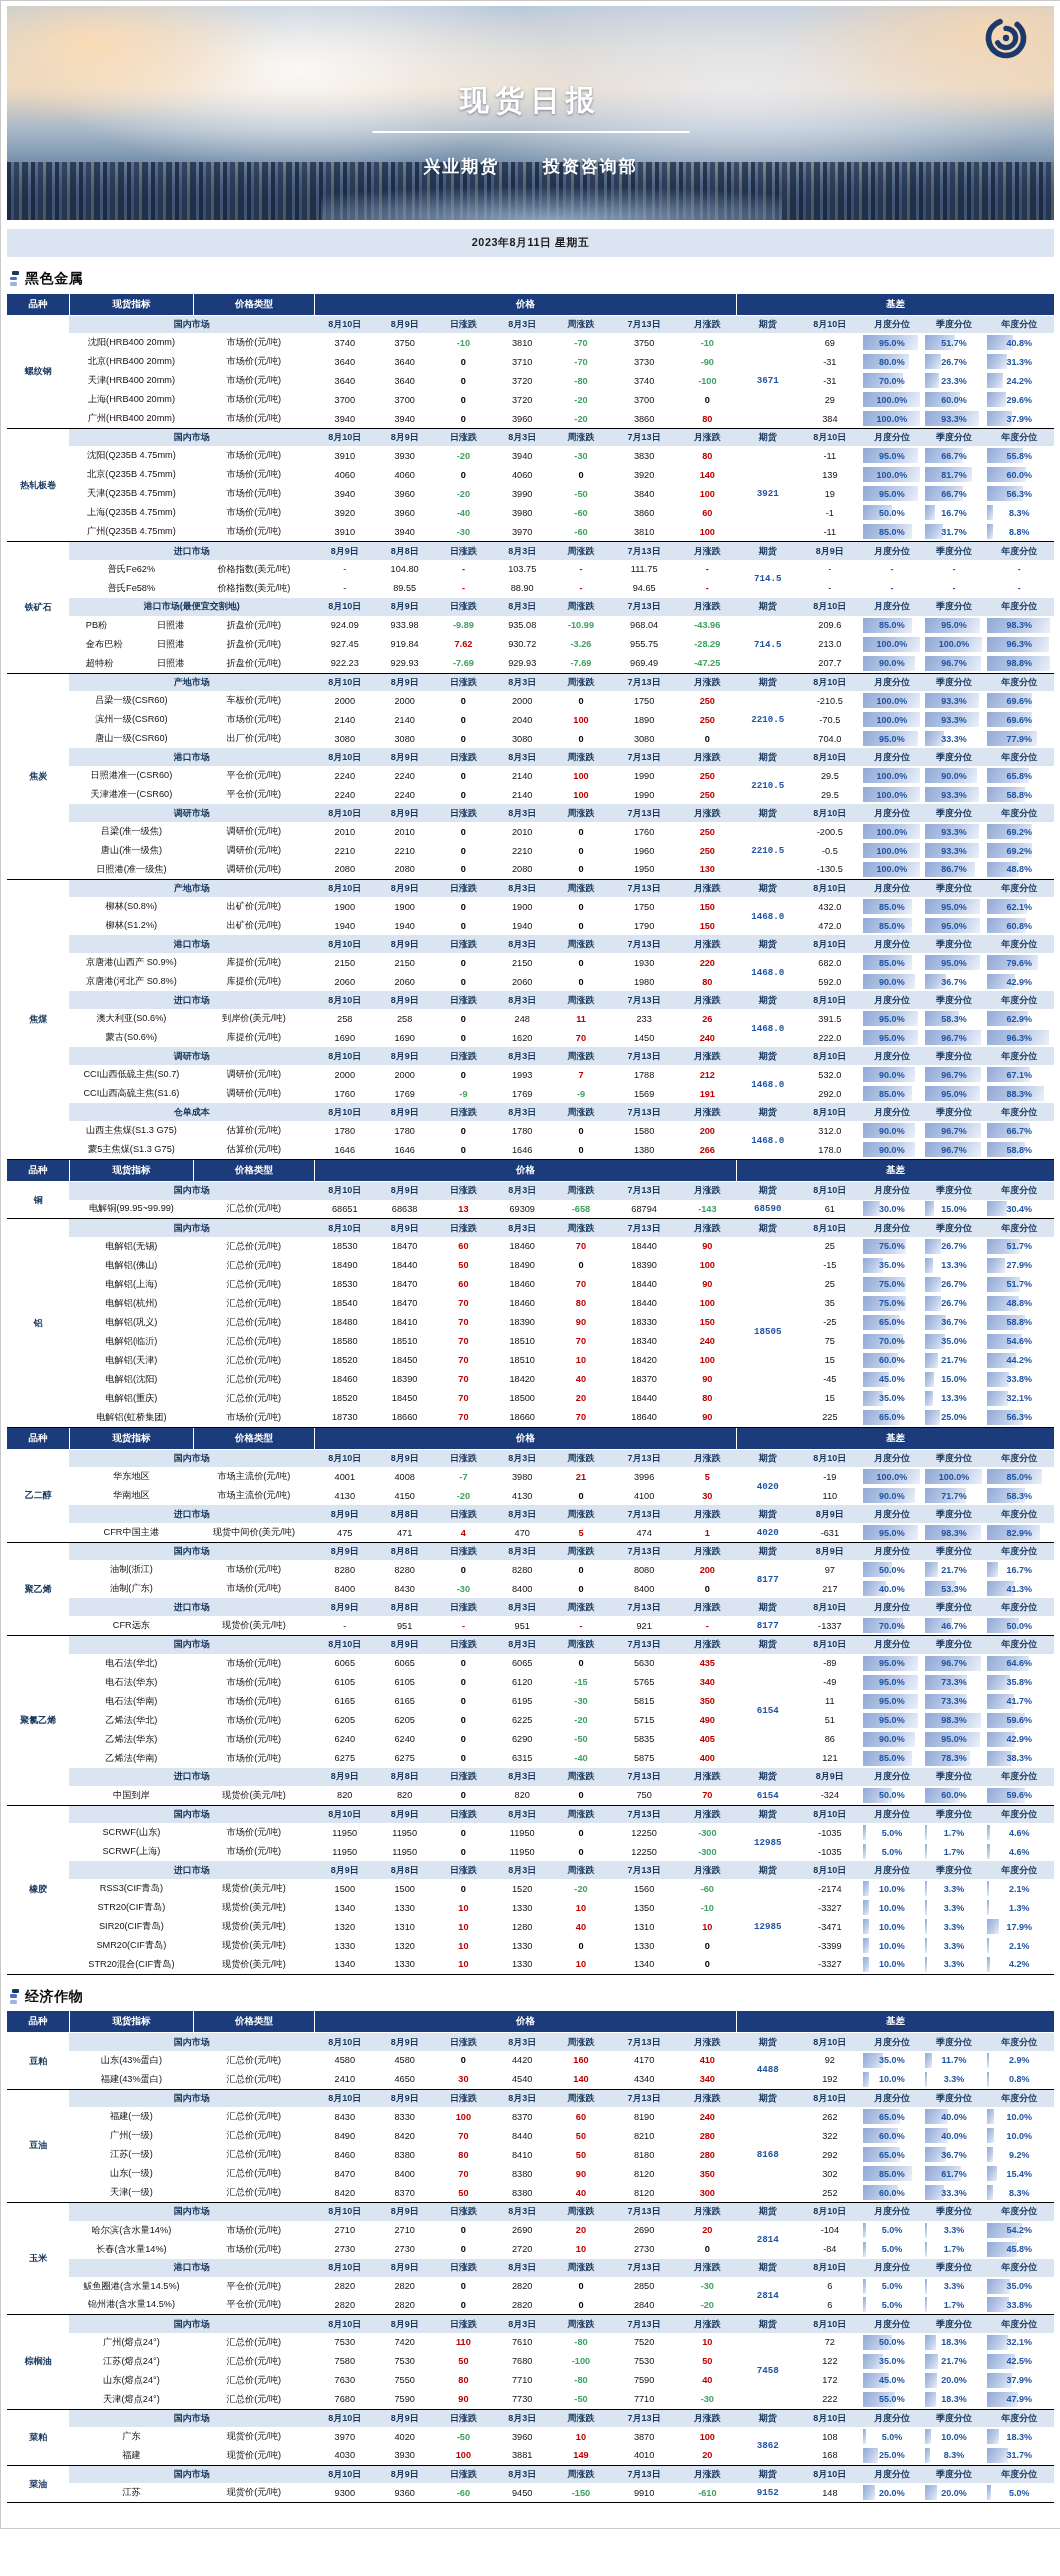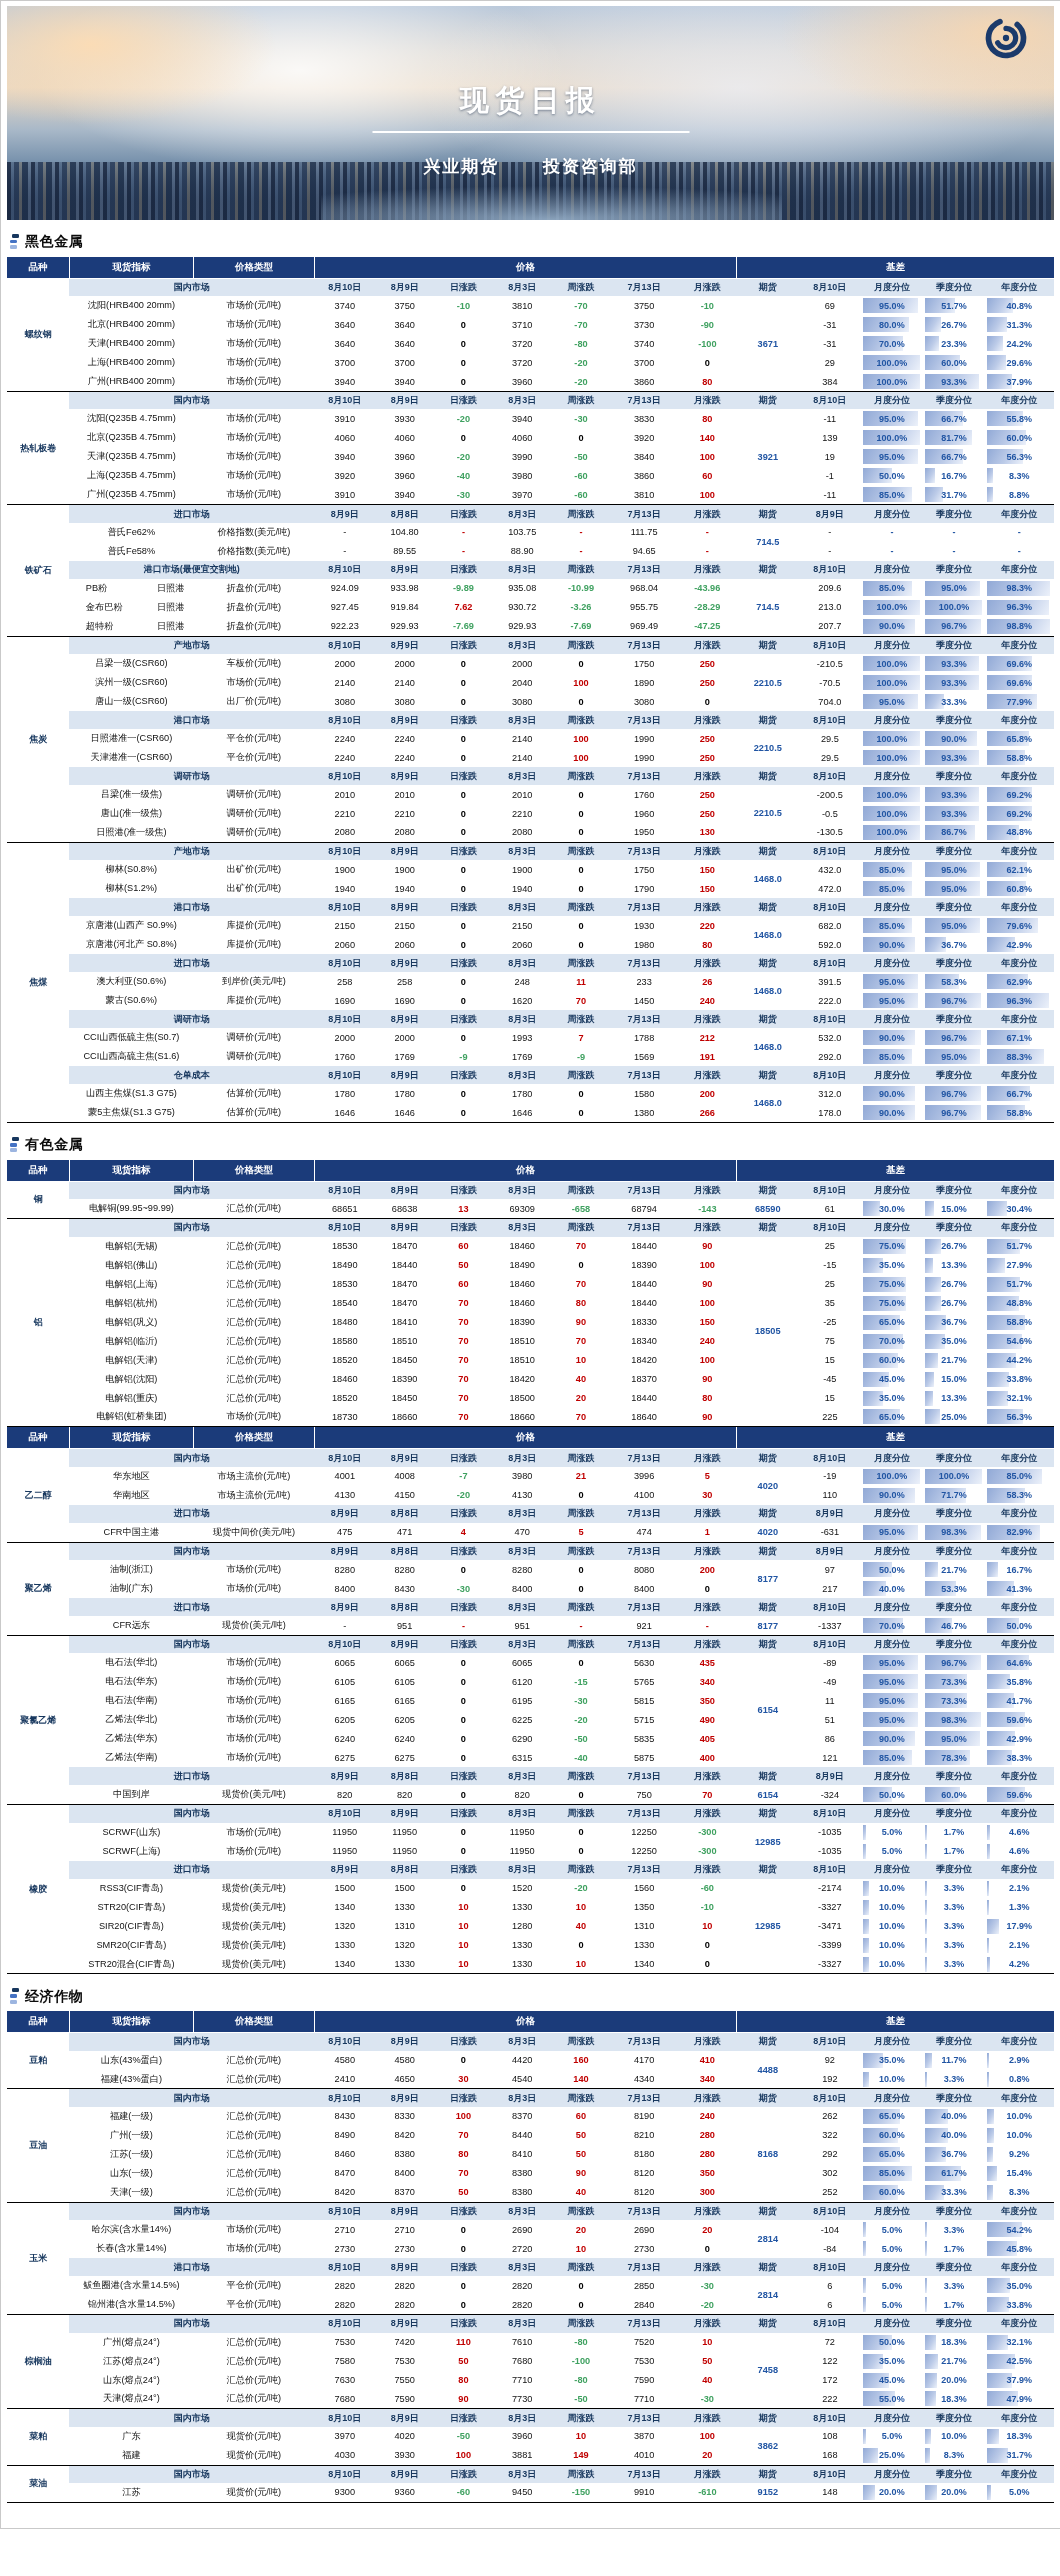--- a/index.html
+++ b/index.html
@@ -86,21 +86,21 @@
   }
   tr.vstart > td { border-top:1.9px solid #000; }
   tr.datarow td { height:19px; text-align:center; font-size:9.2px; background:#fff; vertical-align:middle; }
   td.ind { font-size:9.2px; }
   td.ind .two { display:flex; justify-content:space-between; padding:0 9px 0 16.5px; }
   td.num { color:#111; }
   td.chg { font-weight:bold; }
   td.chg.up { color:#c00000; }
   td.chg.down { color:#3fa160; }
   td.chg.zero { color:#000; }
-  td.fut { color:#2155a3; font-weight:bold; font-size:9.5px; vertical-align:middle; }
+  td.fut { color:#2155a3; font-weight:bold; font-size:9.5px; vertical-align:middle;font-family:Liberation Mono, monospace; }
   td.basis { color:#111; }
   td.pct { padding:1.9px 2.5px; }
   .pbar { position:relative; height:15px; }
   .pbar .bar {
     position:absolute; left:0; top:0; bottom:0;
     background:linear-gradient(120deg,#91a9d6 0%,#bccbe8 55%,#ecf1fa 100%);
   }
   .pbar .txt {
     position:relative; z-index:1; display:flex; align-items:center; justify-content:center;
     height:100%; color:#2155a3; font-weight:bold; font-size:9px;
@@ -119,20 +119,21 @@
       <path d="M24 13 a11 11 0 1 1 -9.5 16.5" fill="none" stroke="#1b3a6b" stroke-width="6" stroke-linecap="round"></path>
       <circle cx="24" cy="24" r="3.6" fill="#1b3a6b"></circle>
     </svg>
     <div class="banner-title">现货日报</div>
     <div class="banner-rule"></div>
     <div class="banner-sub">
       <span>兴业期货</span><span class="gap"></span><span>投资咨询部</span>
     </div>
   </div>
 
+  <div class="dateband">2023年8月11日  星期五</div>
 
   <div id="sections">
       <div class="section">
         <div class="sec-title">
           <span class="bullet">
             <i></i>
             <i></i>
             <i></i>
           </span>
           <span>黑色金属</span>
@@ -1358,28 +1359,20 @@
                 <div class="pbar">
                   <div class="bar" style="width: 58.8%;"></div>
                   <div class="txt">58.8%</div>
                 </div>
               </td>
             </tr>
           </tbody>
         </table>
       </div>
       <div class="section">
-        <div class="sec-title">
-          <span class="bullet">
-            <i></i>
-            <i></i>
-            <i></i>
-          </span>
-          <span>有色金属</span>
-        </div>
         <table class="data">
           <colgroup>
             <col style="width: 57px;">
             <col style="width: 114px;">
             <col style="width: 111px;">
             <col style="width: 56px;">
             <col style="width: 54px;">
             <col style="width: 54px;">
             <col style="width: 54px;">
             <col style="width: 54px;">

